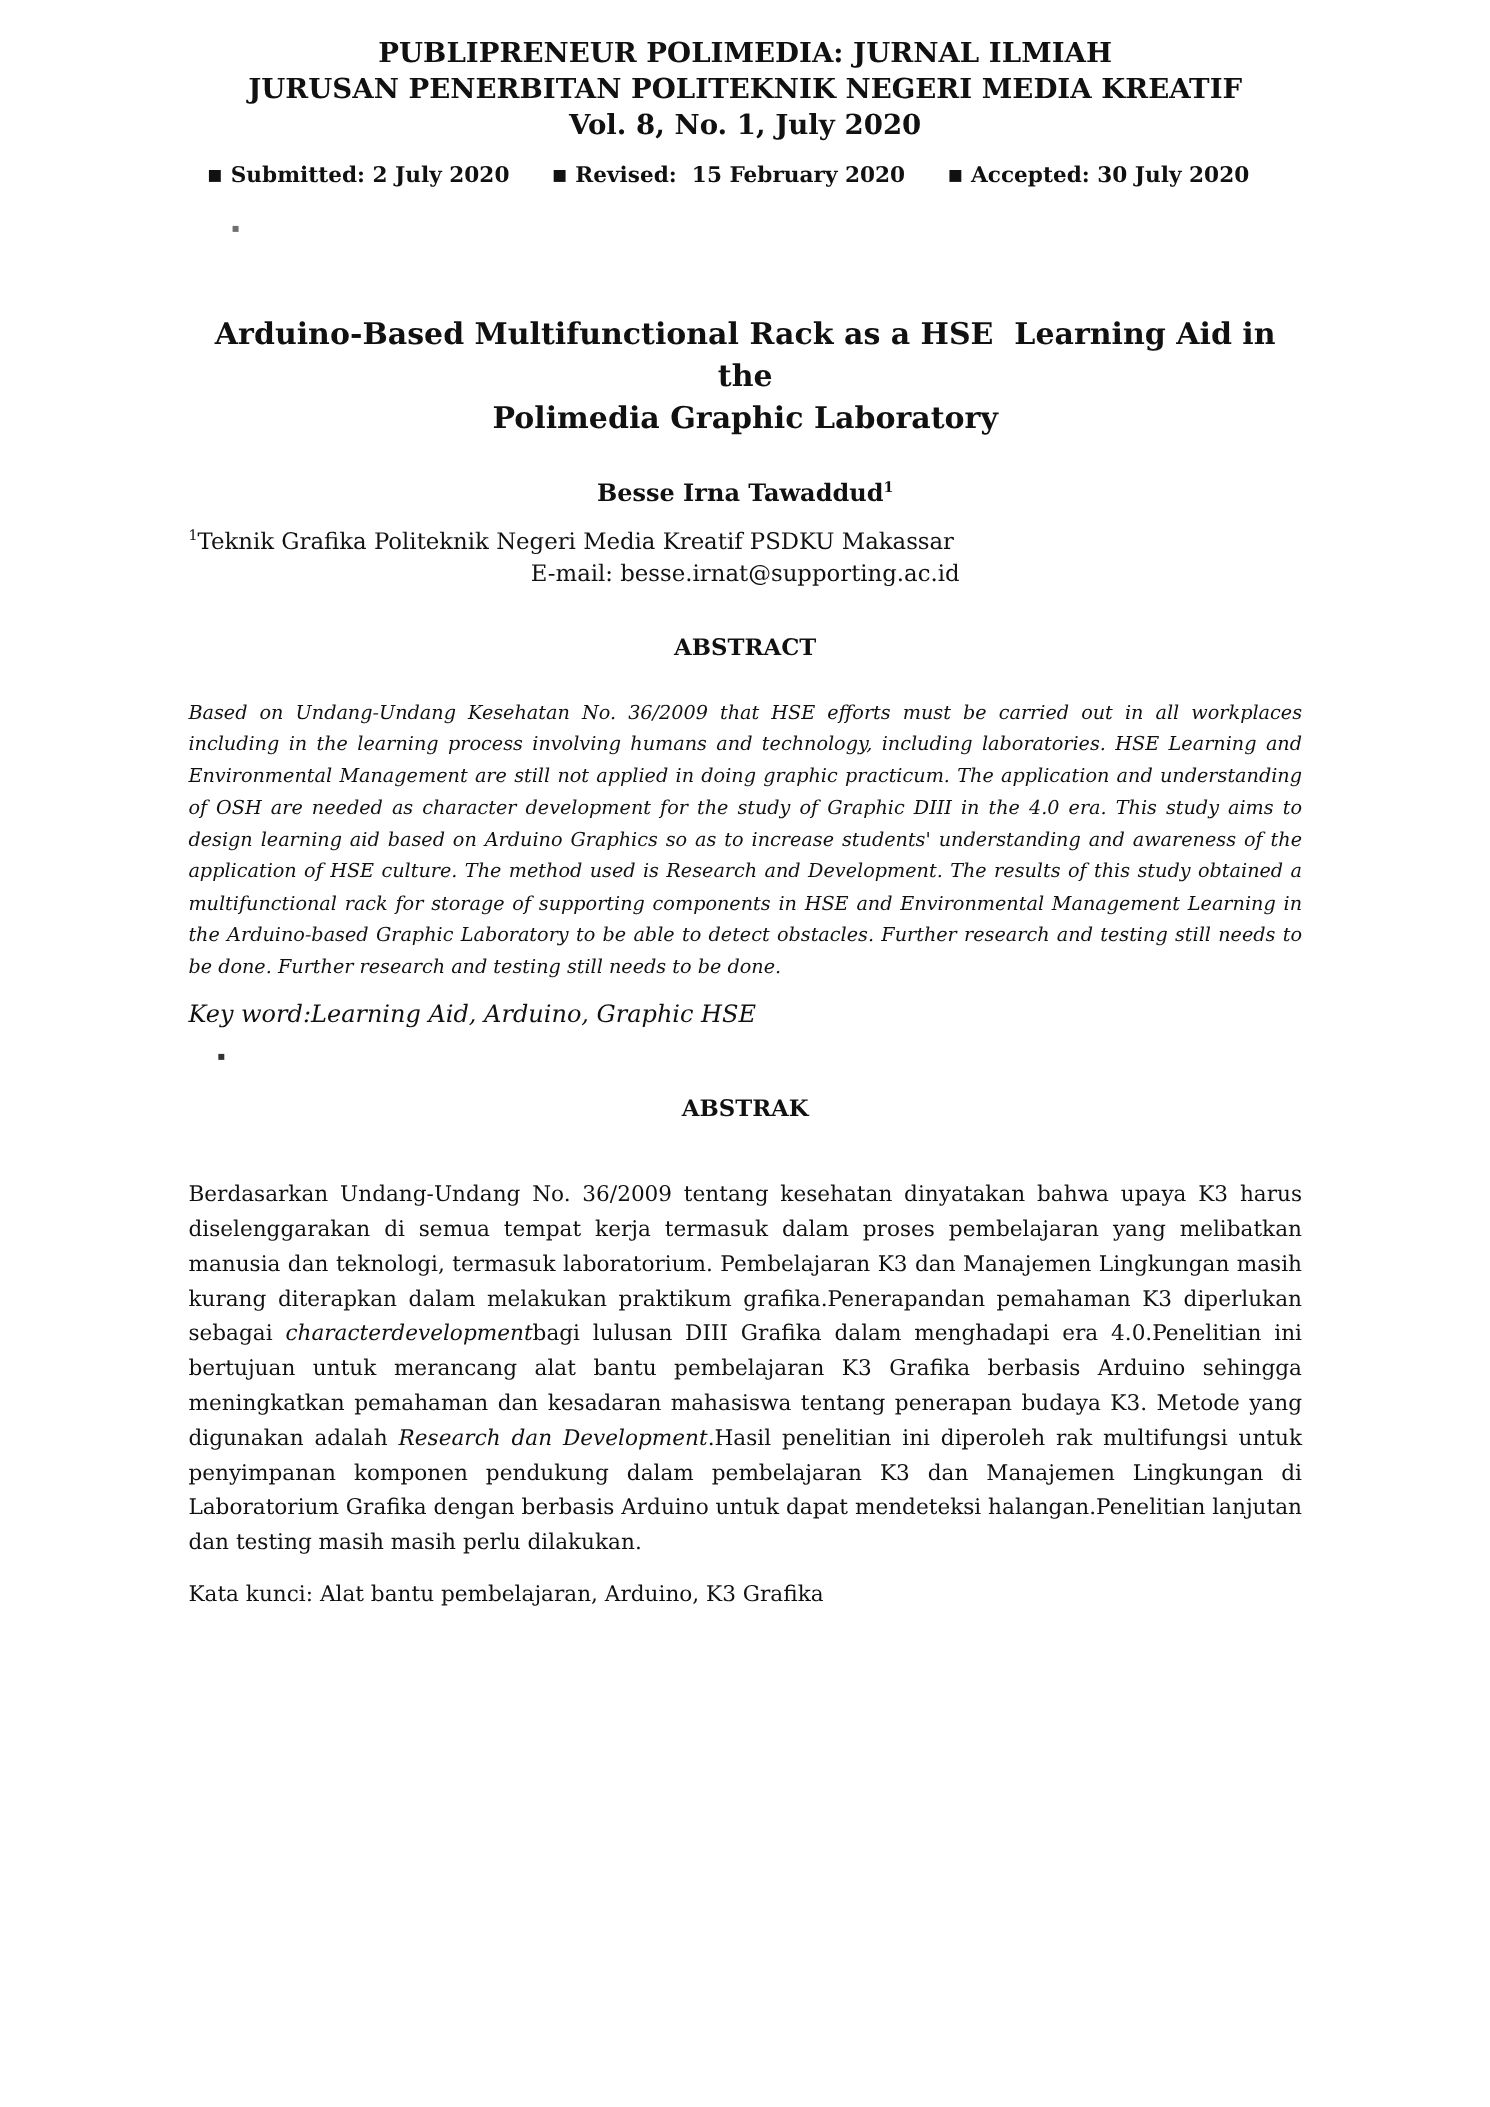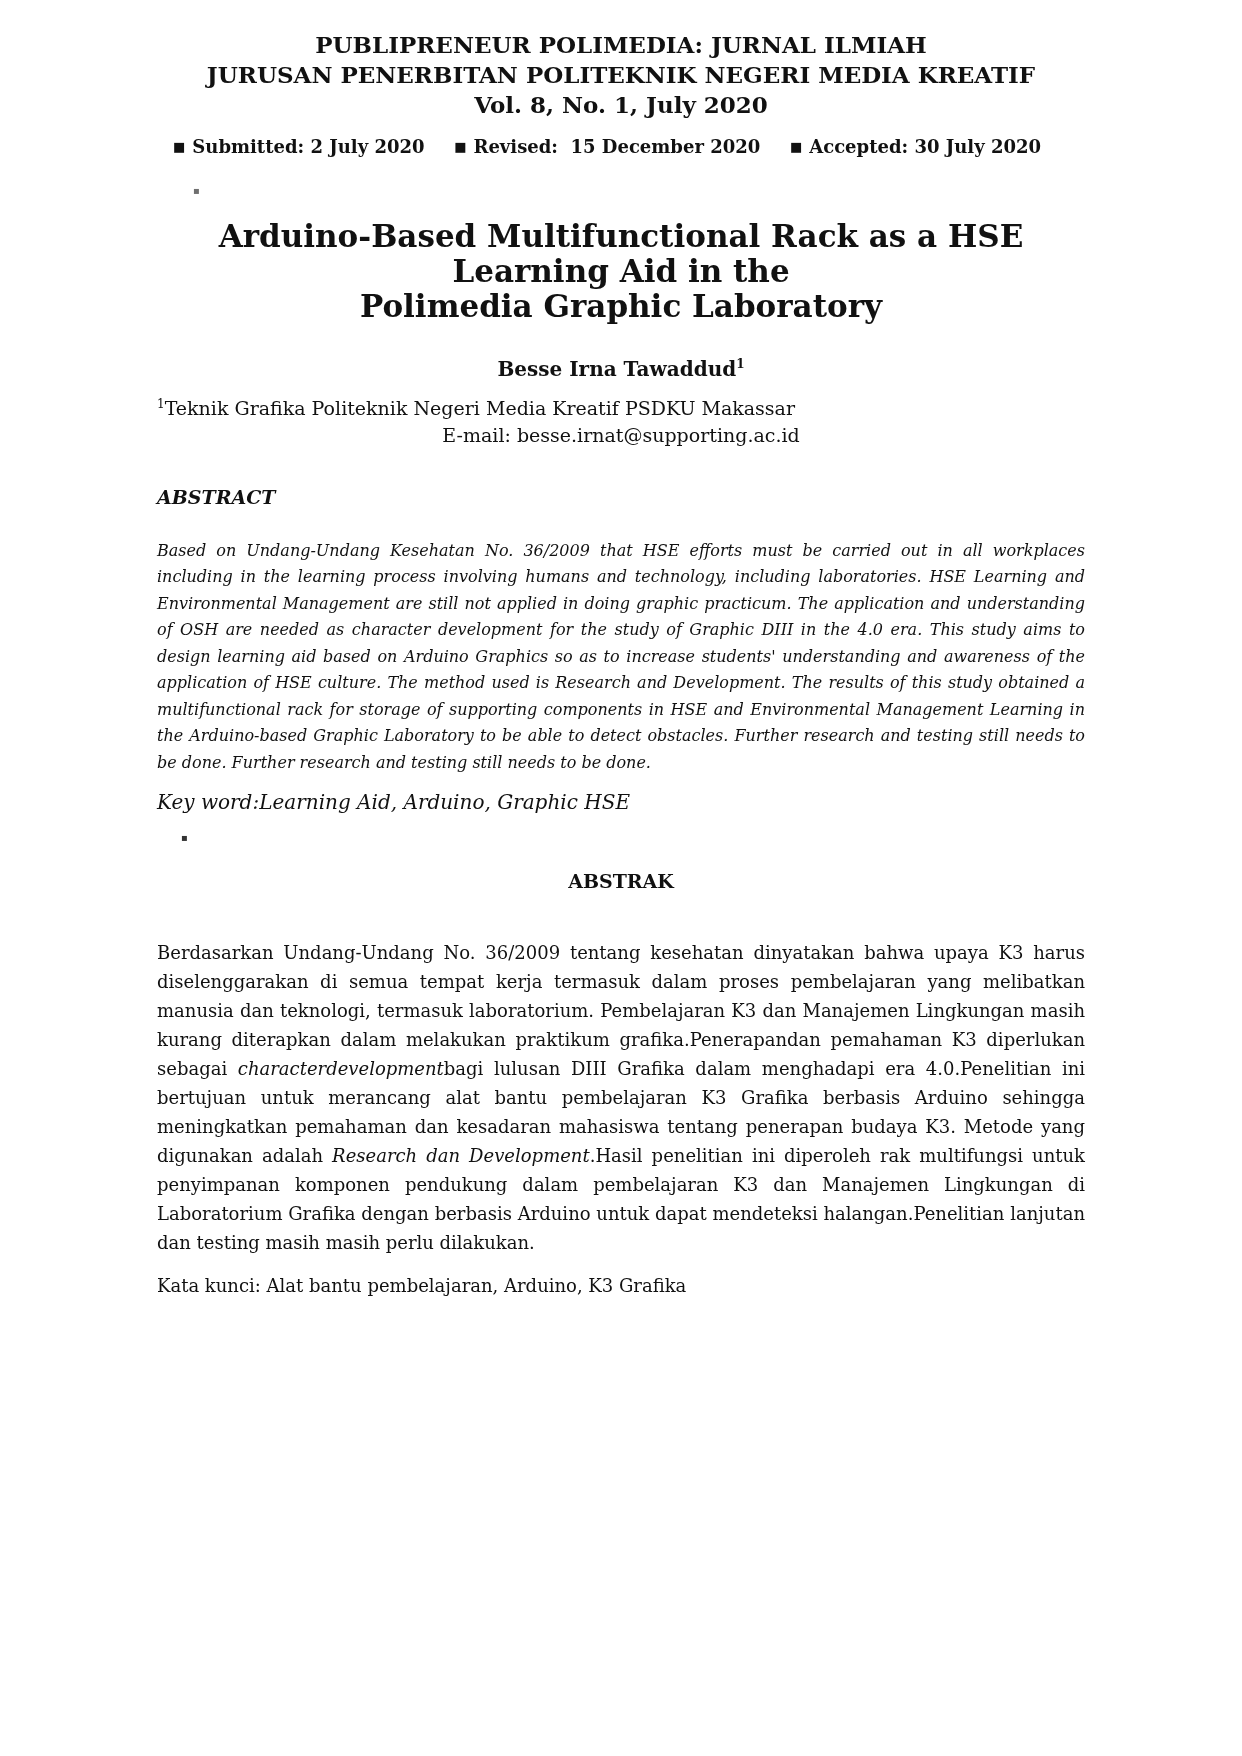--- a/index.html
+++ b/index.html
@@ -37,37 +37,37 @@
   .stray-mark {
     display: block;
     font-size: 10px;
     line-height: 8px;
     height: 8px;
   }
   .mark-1 { margin: 26px 0 0 36px; color: #6f6f6f; }
   .mark-2 { margin: 20px 0 0 24px; color: #333; }
 
   .title-en {
-    margin-top: 24px;
+    margin-top: 66px;
     text-align: center;
-    font-size: 31px;
+    font-size: 25px;
     font-weight: bold;
     line-height: 35px;
     white-space: pre-wrap;
   }
   .author-line { margin-top: 26px; text-align: center; font-size: 20px; font-weight: bold; line-height: 28px; }
   .author-line sup, .affil-line sup { font-size: 12px; }
   .affil-line { margin-top: 8px; text-align: left; font-size: 19px; line-height: 27px; }
   .email-line { text-align: center; font-size: 19px; line-height: 27px; }
 
   .abstract-heading-en {
     margin-top: 35px;
+    text-align: center;
     font-size: 19px;
     font-weight: bold;
-    font-style: italic;
     line-height: 26px;
   }
   .abstract-en {
     margin-top: 28px;
     font-size: 16px;
     font-style: italic;
     line-height: 26.5px;
     text-align: justify;
   }
   .keywords-en {
@@ -111,21 +111,21 @@
 <div class="page">
 
   <header class="journal-header">
     <div class="hline">PUBLIPRENEUR POLIMEDIA: JURNAL ILMIAH</div>
     <div class="hline">JURUSAN PENERBITAN POLITEKNIK NEGERI MEDIA KREATIF</div>
     <div class="hline">Vol. 8, No. 1, July 2020</div>
   </header>
 
   <div class="dates-row">
     <span class="date-item"><span class="bullet">■</span><span>Submitted:</span> <span>2 July 2020</span></span>
-    <span class="date-item"><span class="bullet">■</span><span>Revised:</span>&nbsp; <span>15 December 2020</span></span>
+    <span class="date-item"><span class="bullet">■</span><span>Revised:</span>&nbsp; <span>15 February 2020</span></span>
     <span class="date-item"><span class="bullet">■</span><span>Accepted:</span> <span>30 July 2020</span></span>
   </div>
 
   <span class="stray-mark mark-1">▪</span>
 
   <h1 class="title-en">Arduino-Based Multifunctional Rack as a HSE  Learning Aid in the
 Polimedia Graphic Laboratory</h1>
 
   <div class="author-line"><span>Besse Irna Tawaddud</span><sup>1</sup></div>
 

